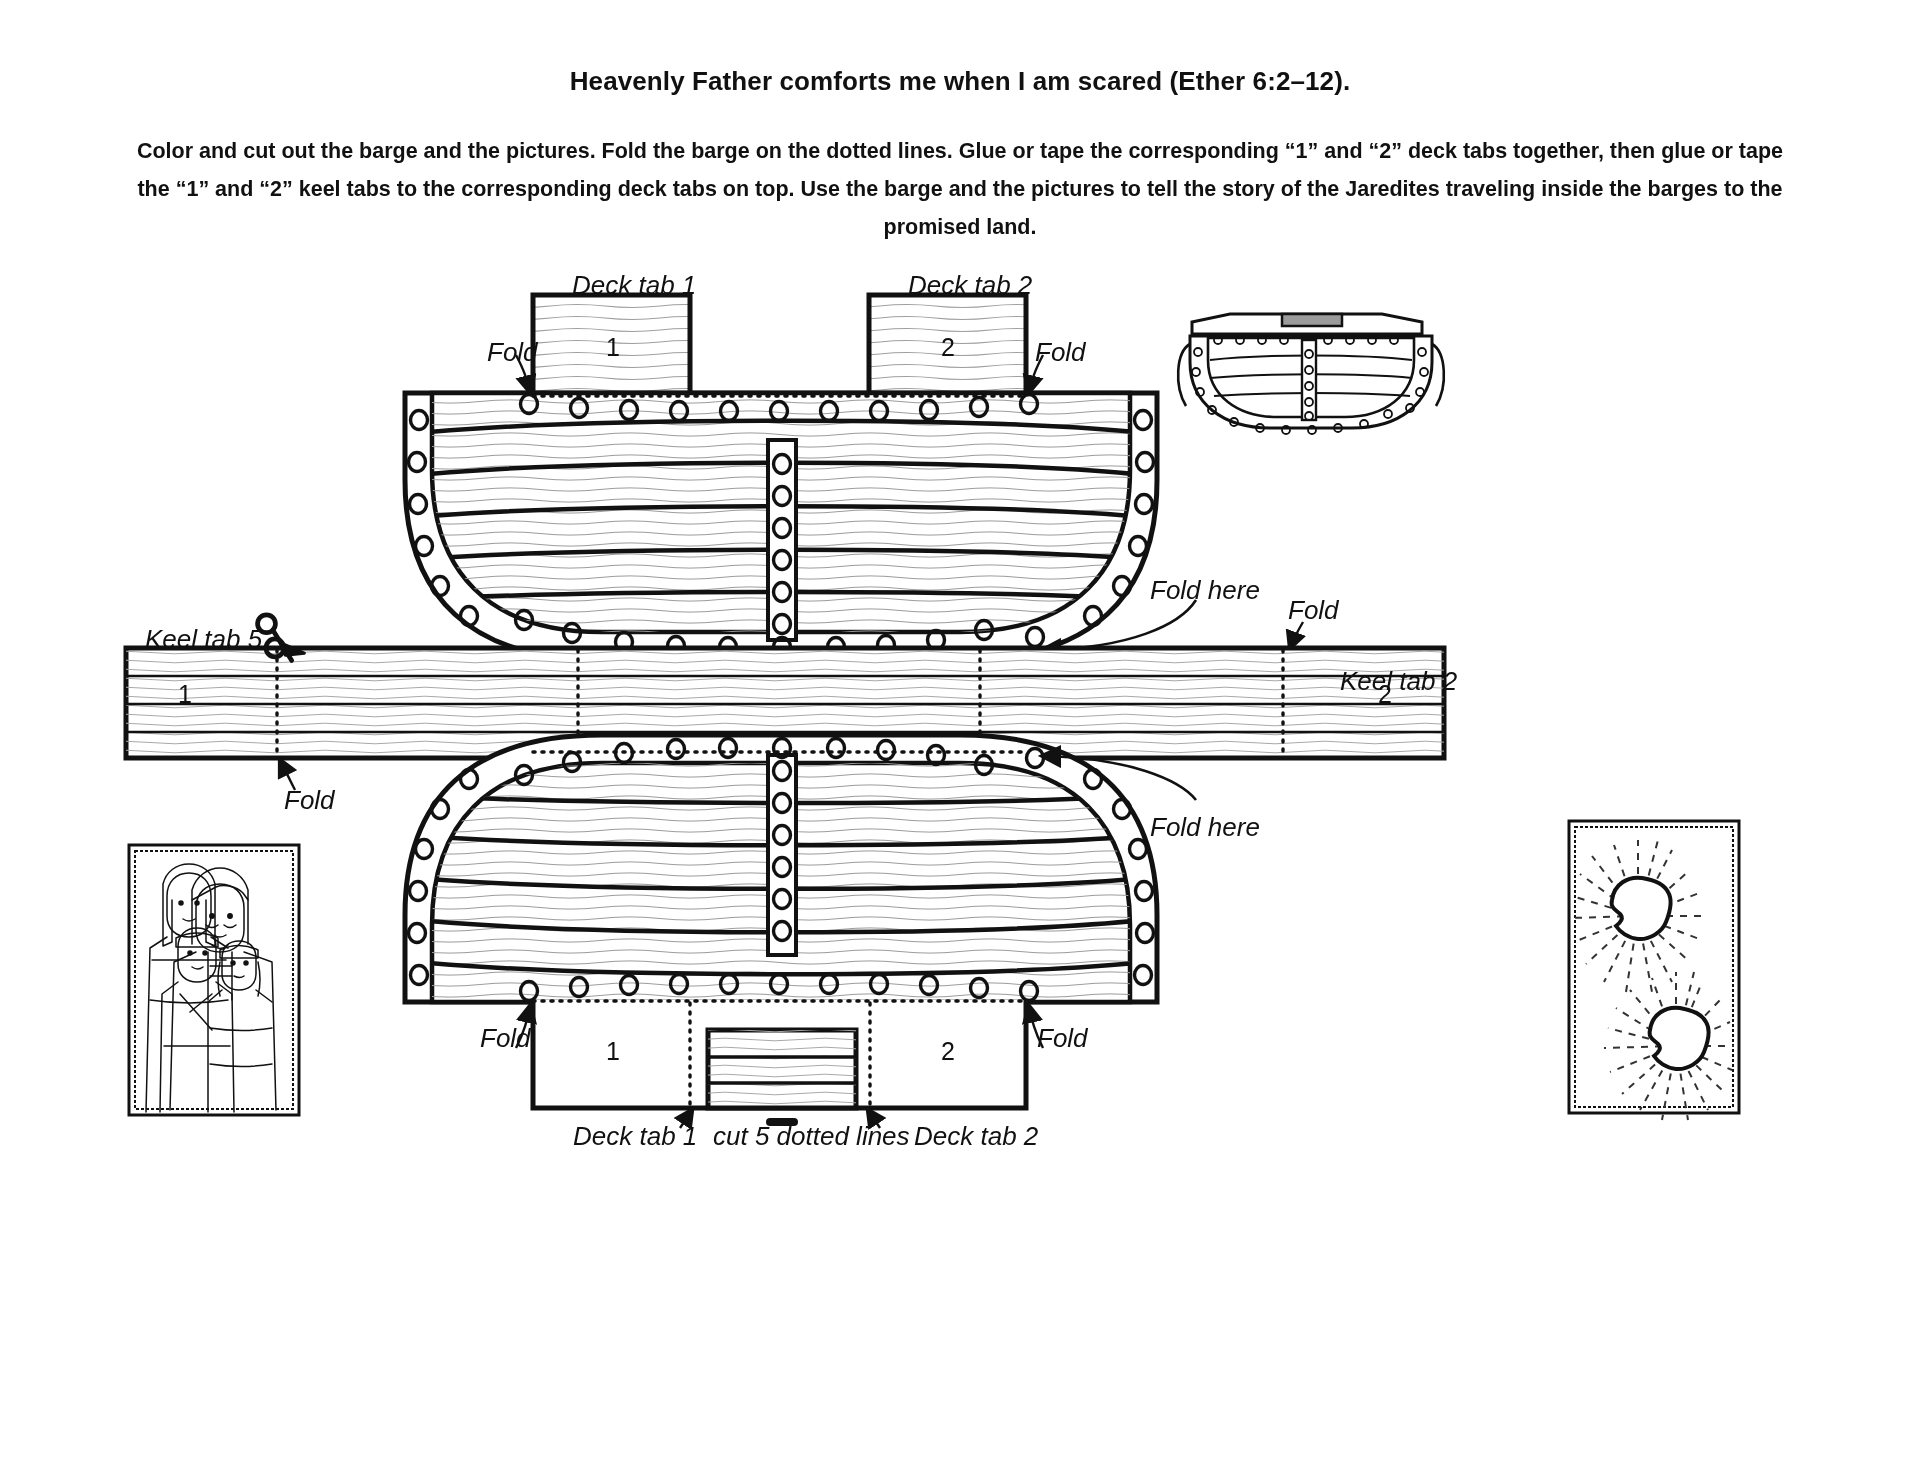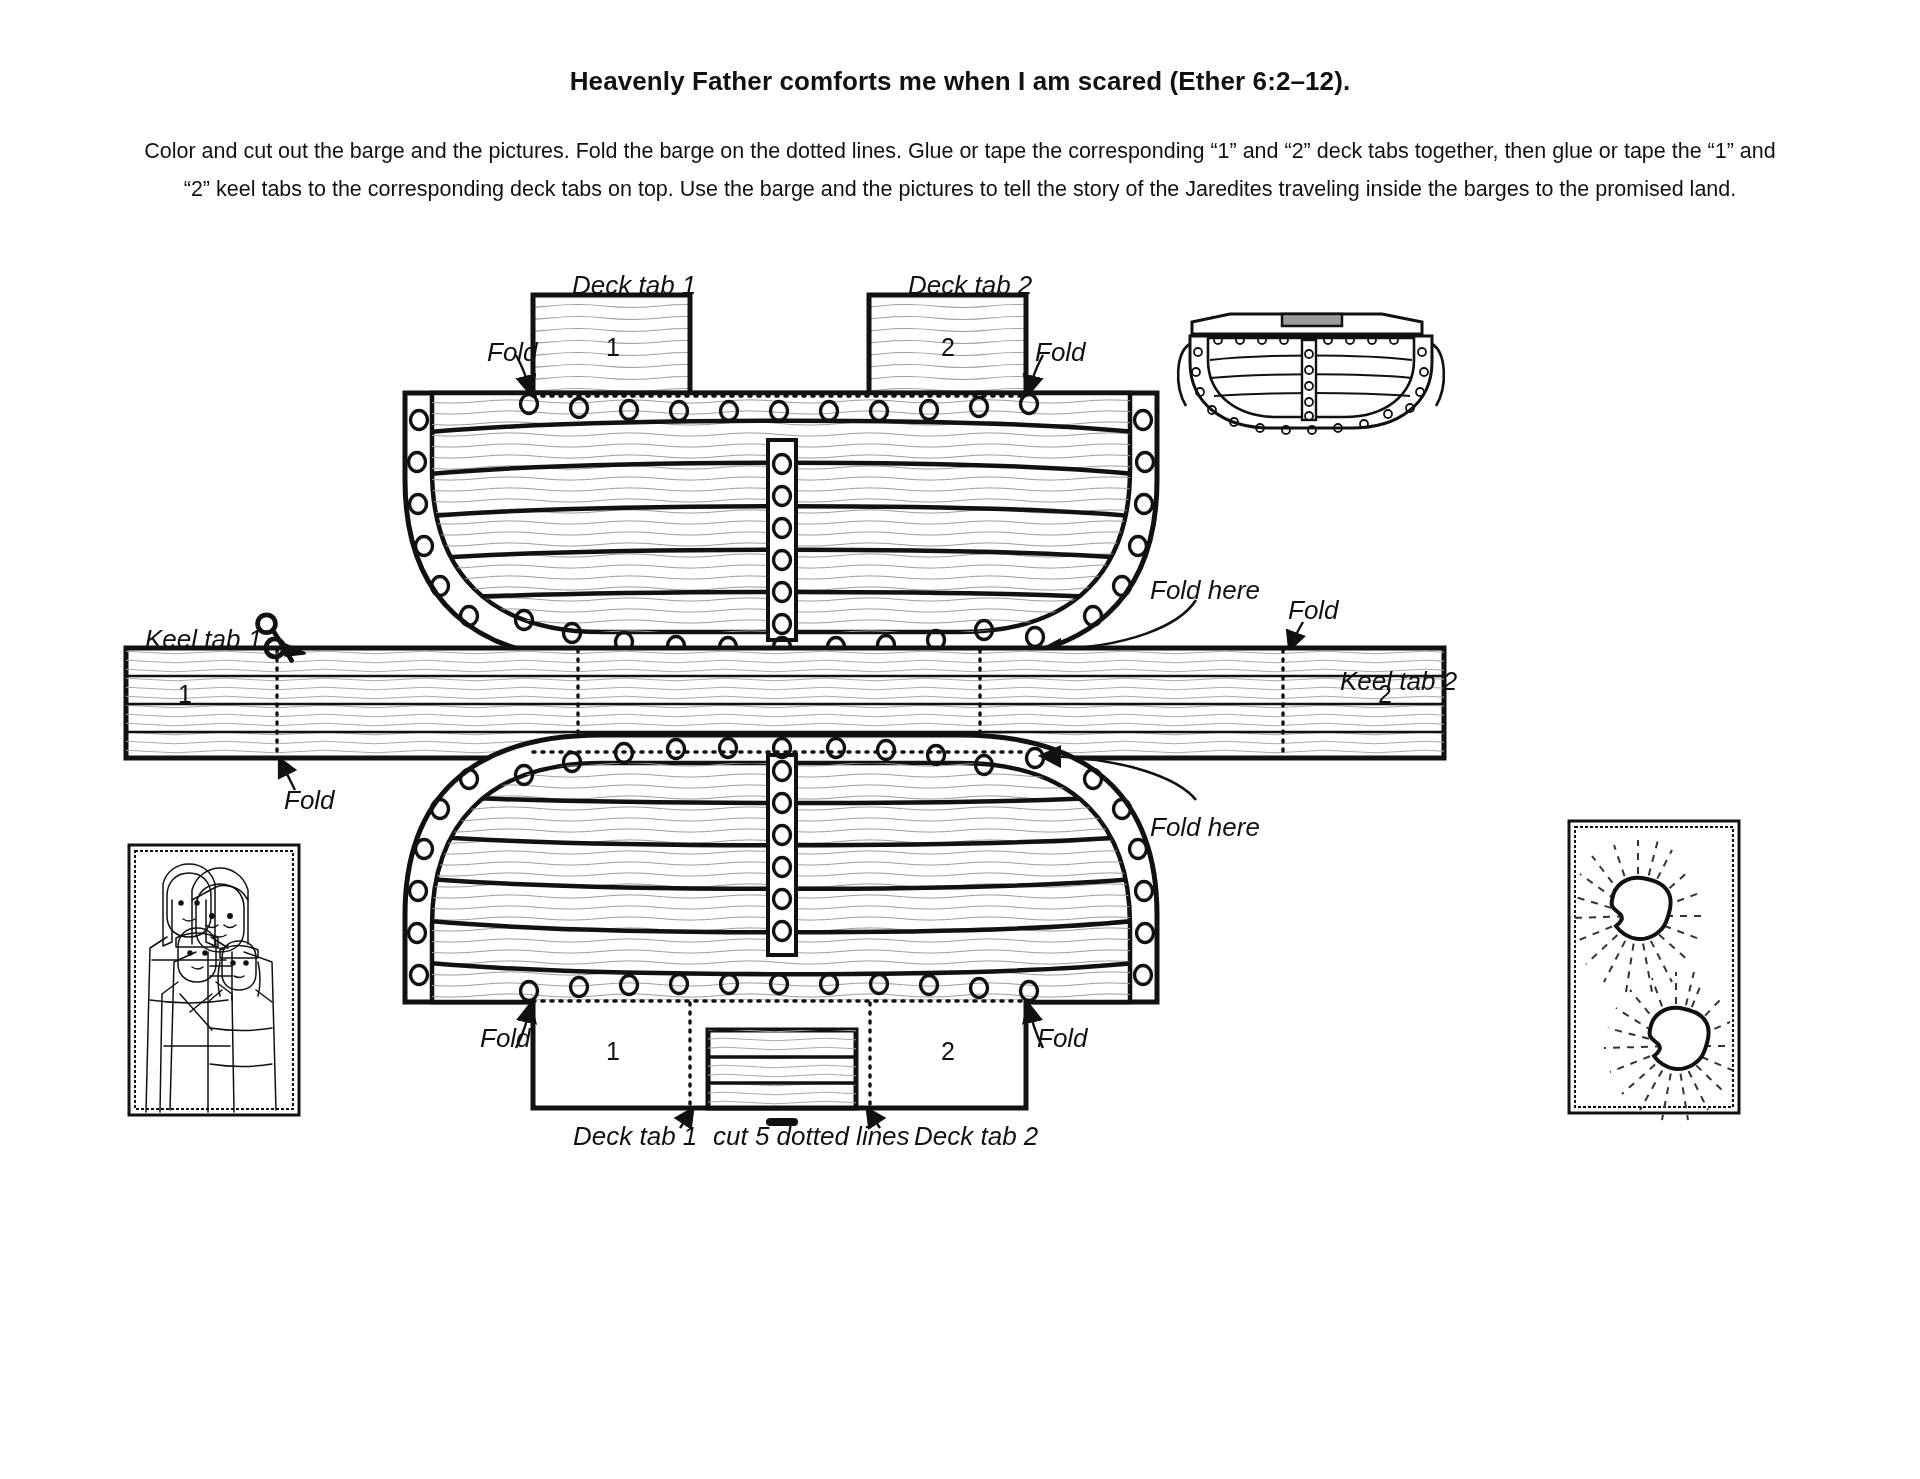--- a/index.html
+++ b/index.html
@@ -10,21 +10,21 @@
     position:relative;
     overflow:hidden;
   }
   #stage{position:absolute;left:0;top:0;width:1920px;height:1308px;}
   .title{
     position:absolute;left:0;top:66px;width:1920px;text-align:center;
     font-size:26px;font-weight:bold;letter-spacing:.1px;
   }
   .instructions{
     position:absolute;left:135px;top:132px;width:1650px;text-align:center;
-    font-size:21.5px;line-height:38px;font-weight:400;
+    font-size:21.5px;line-height:38px;font-weight:700;
   }
   .lbl{
     position:absolute;font-style:italic;font-size:26px;white-space:nowrap;
   }
   .lbl.num{font-style:normal;font-size:25px;}
   svg{position:absolute;left:0;top:0;overflow:visible;}
 </style>
 </head>
 <body>
 
@@ -456,21 +456,21 @@
   </svg>
 
   <div class="lbl" style="left:572px;top:270px;">Deck tab 1</div>
   <div class="lbl num" style="left:606px;top:333px;">1</div>
   <div class="lbl" style="left:908px;top:270px;">Deck tab 2</div>
   <div class="lbl num" style="left:941px;top:333px;">2</div>
   <div class="lbl" style="left:487px;top:337px;">Fold</div>
   <div class="lbl" style="left:1035px;top:337px;">Fold</div>
   <div class="lbl" style="left:1150px;top:575px;">Fold here</div>
 
-  <div class="lbl" style="left:145px;top:624px;">Keel tab 1</div>
+  <div class="lbl" style="left:145px;top:624px;">Keel tab 5</div>
   <div class="lbl num" style="left:178px;top:680px;">1</div>
   <div class="lbl" style="left:1340px;top:624px;margin-top:42px;">Keel tab 2</div>
   <div class="lbl num" style="left:1378px;top:680px;">2</div>
   <div class="lbl" style="left:1288px;top:595px;">Fold</div>
   <div class="lbl" style="left:284px;top:785px;">Fold</div>
 
   <div class="lbl" style="left:1150px;top:812px;">Fold here</div>
   <div class="lbl" style="left:480px;top:1023px;">Fold</div>
   <div class="lbl" style="left:1037px;top:1023px;">Fold</div>
   <div class="lbl num" style="left:606px;top:1037px;">1</div>

